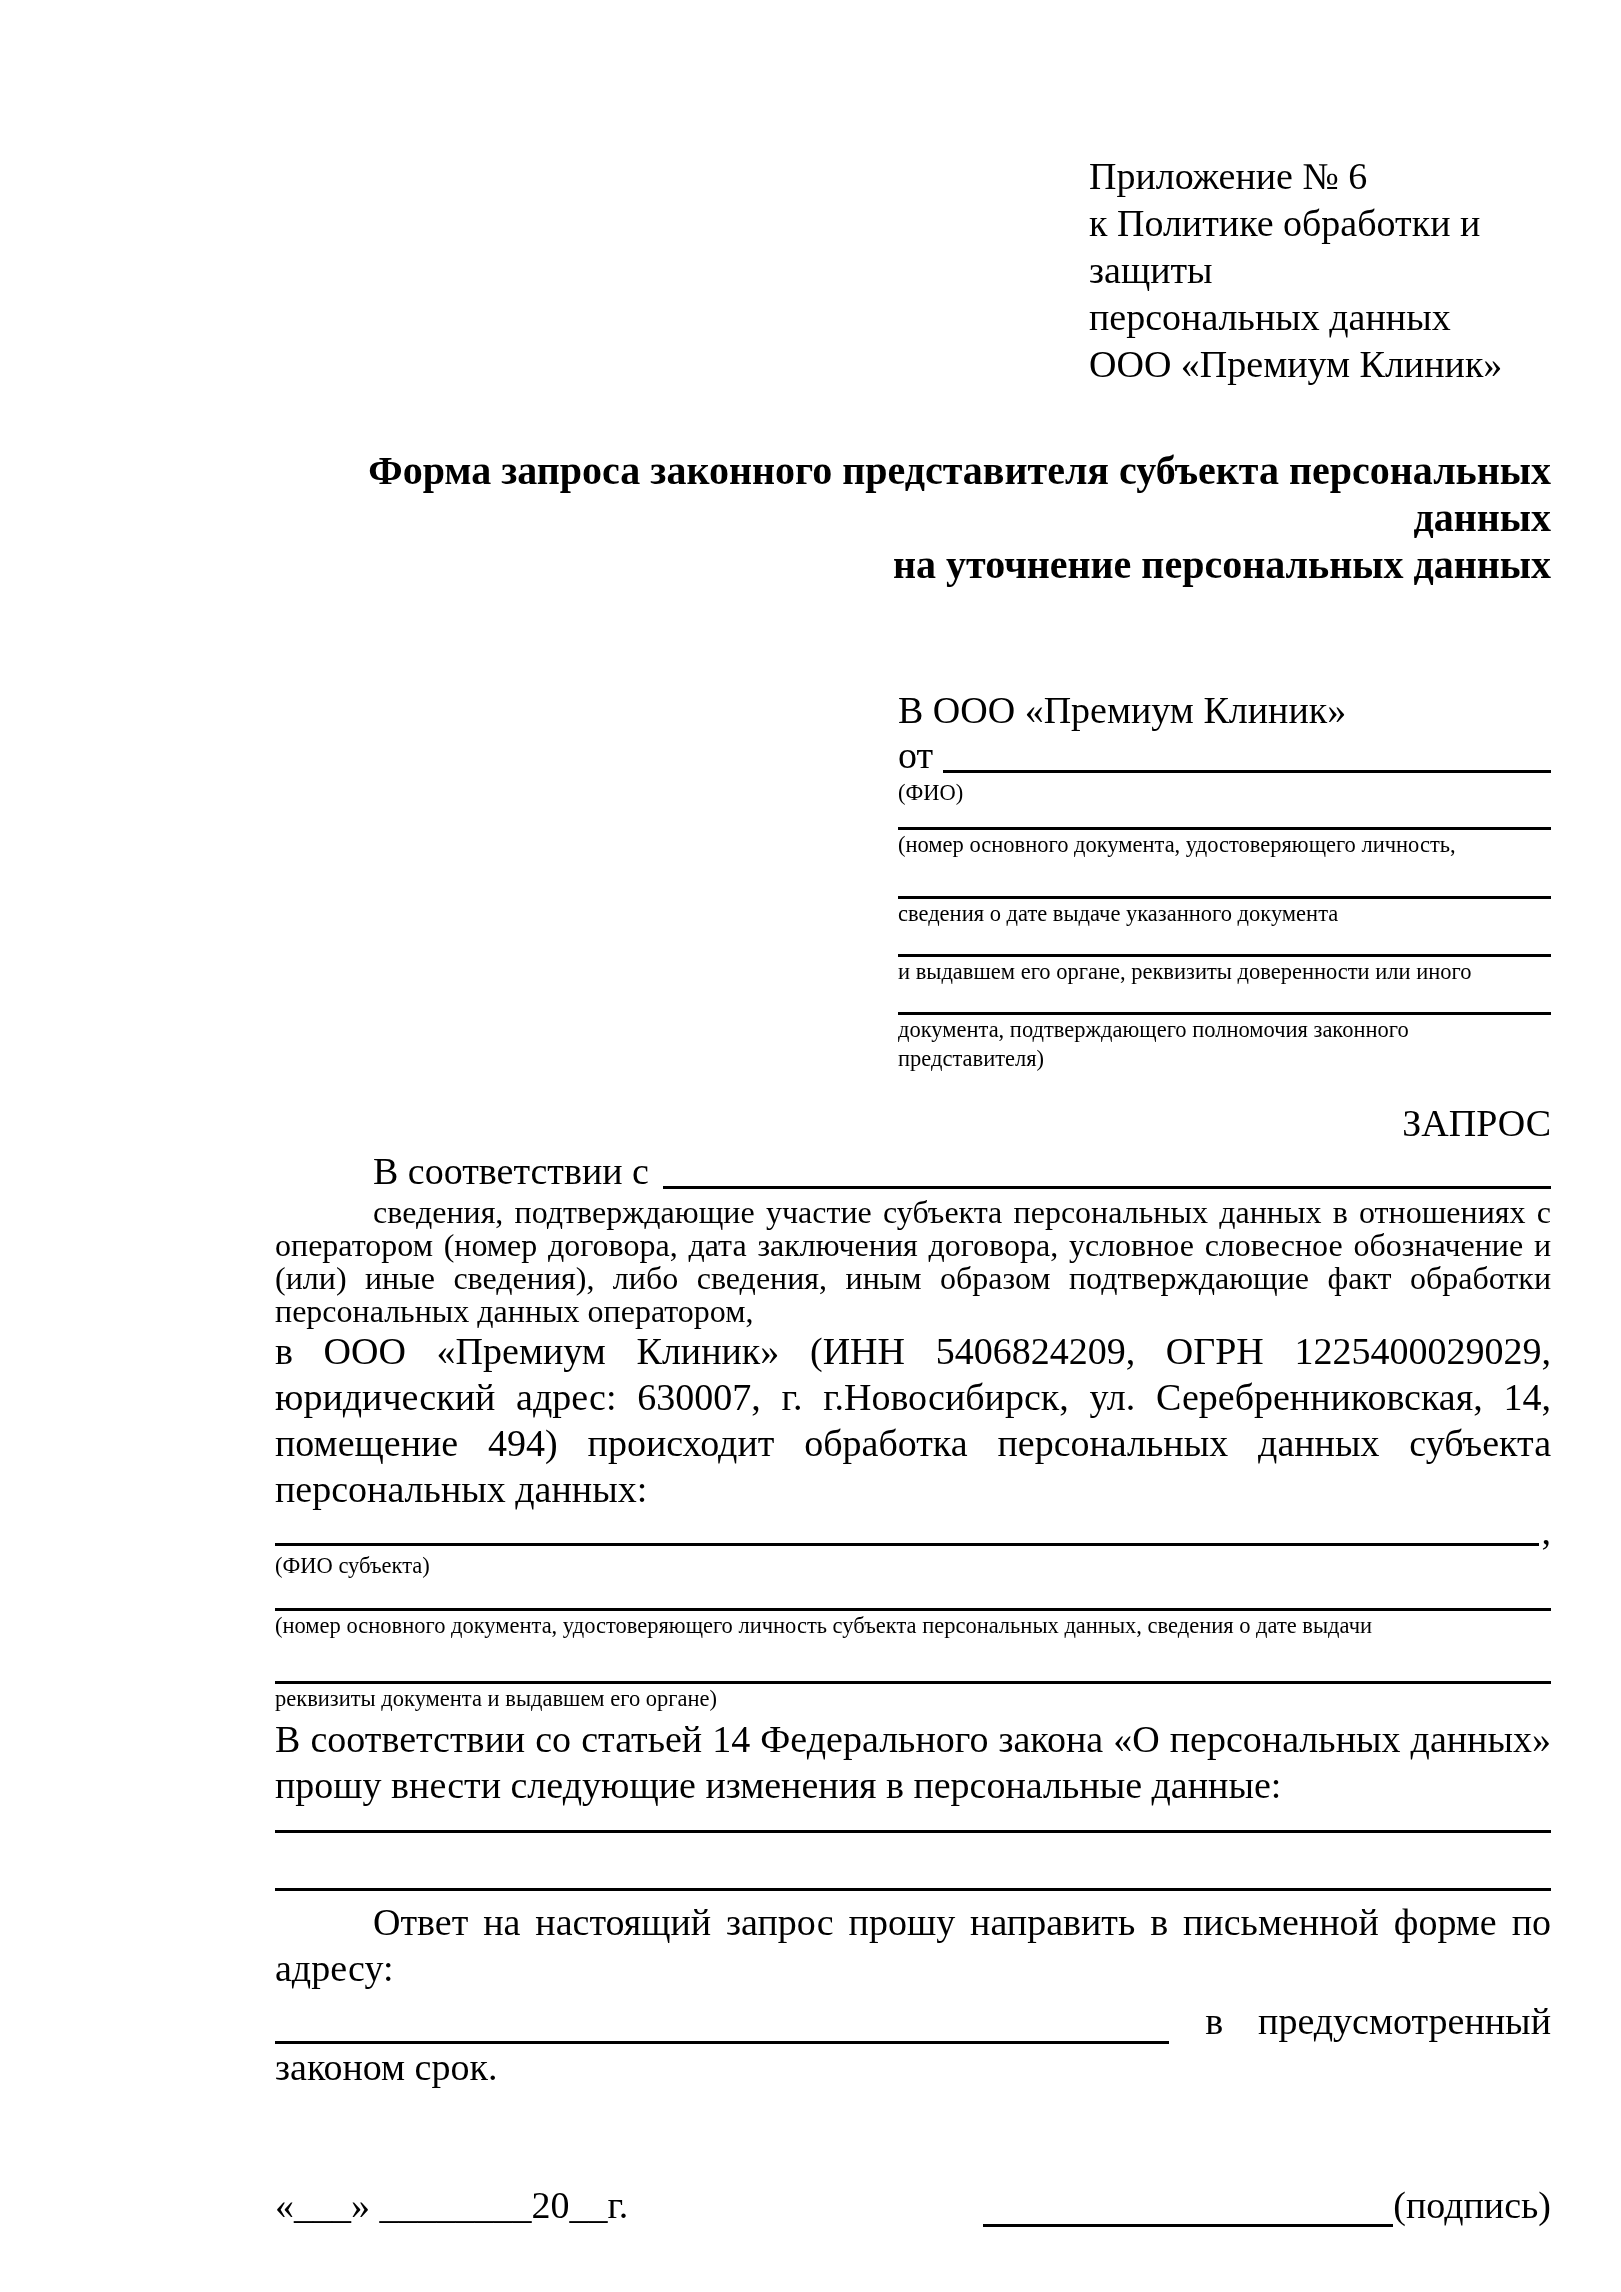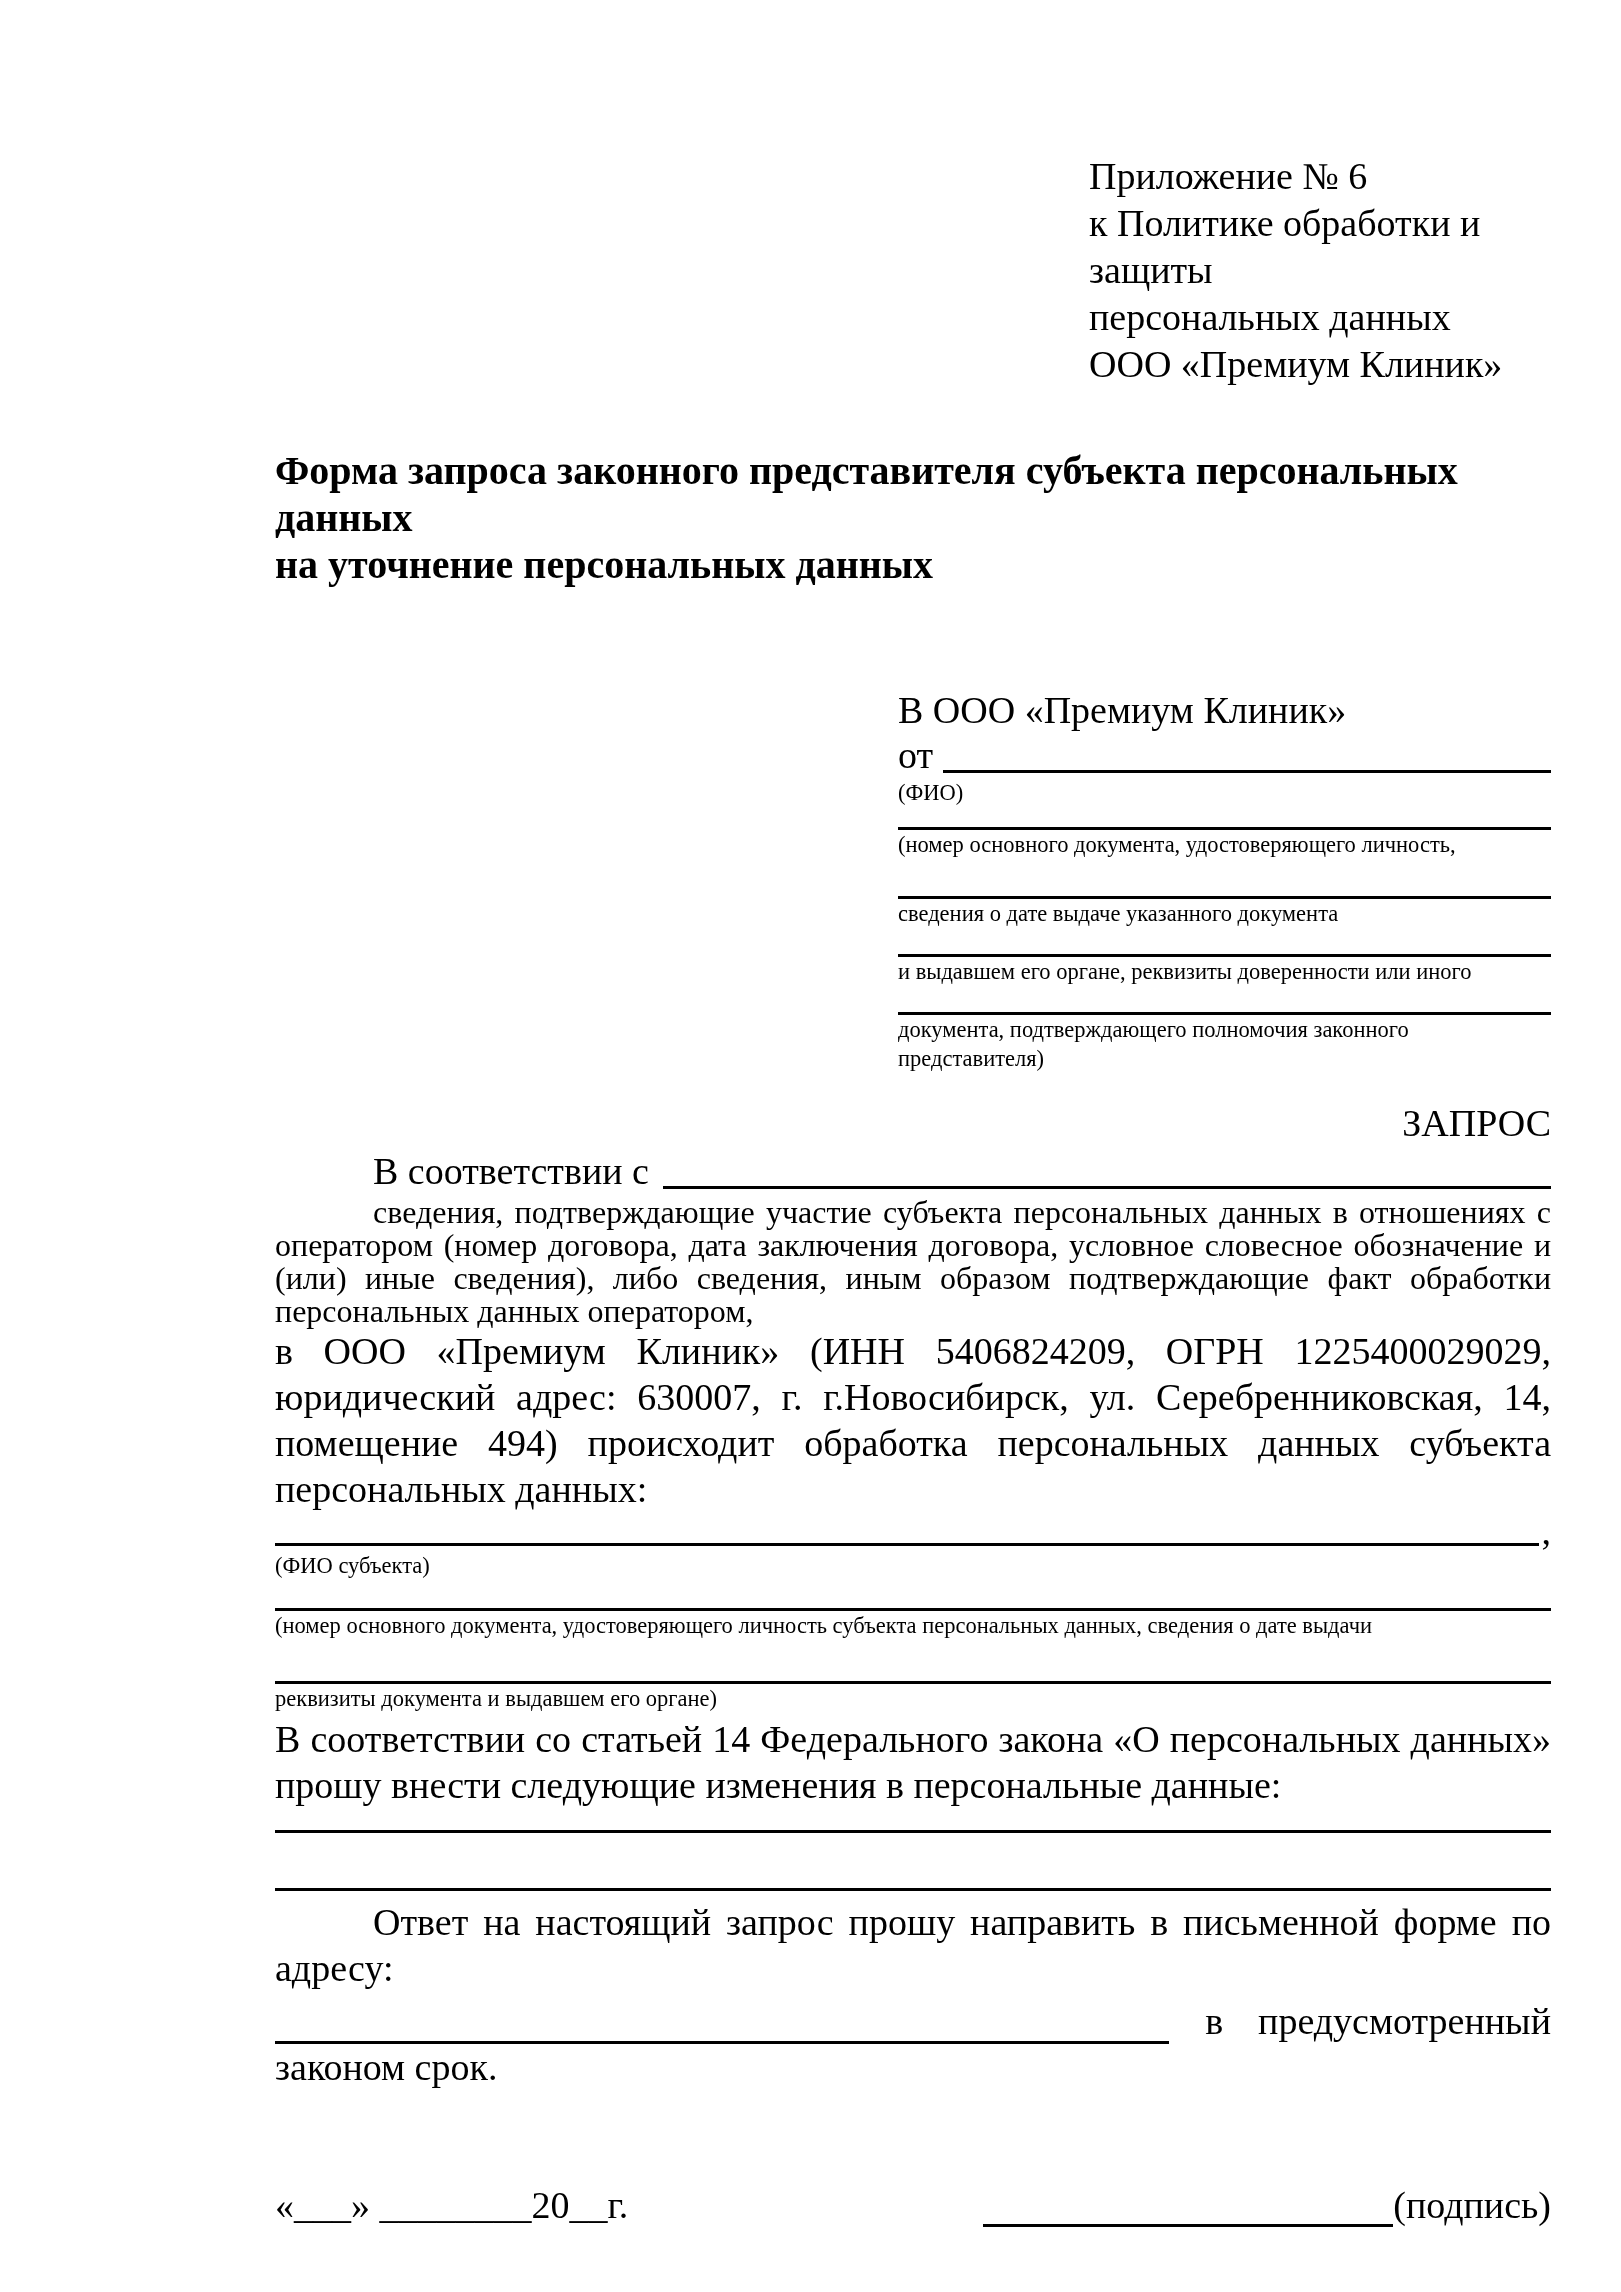--- a/index.html
+++ b/index.html
@@ -21,21 +21,21 @@
     width: 1276px;
     margin-left: 40px;
   }
 
   
   .annex { margin-top: 153px; margin-left: 814px; line-height: 47px; }
 
   
   .title {
     margin-top: 59px;
-    text-align: left;
+    text-align: right;
     font-weight: 700;
     font-size: 40px;
     line-height: 47px;
   }
 
   
   .addressee { margin-top: 100px; margin-left: 623px; }
   .addr-org { line-height: 45px; }
   .from-row { display: flex; line-height: 45px; }
   .from-fill { flex: 1; margin-left: 9.8px; margin-bottom: 4.9px; border-bottom: 3.9px solid #000; }

